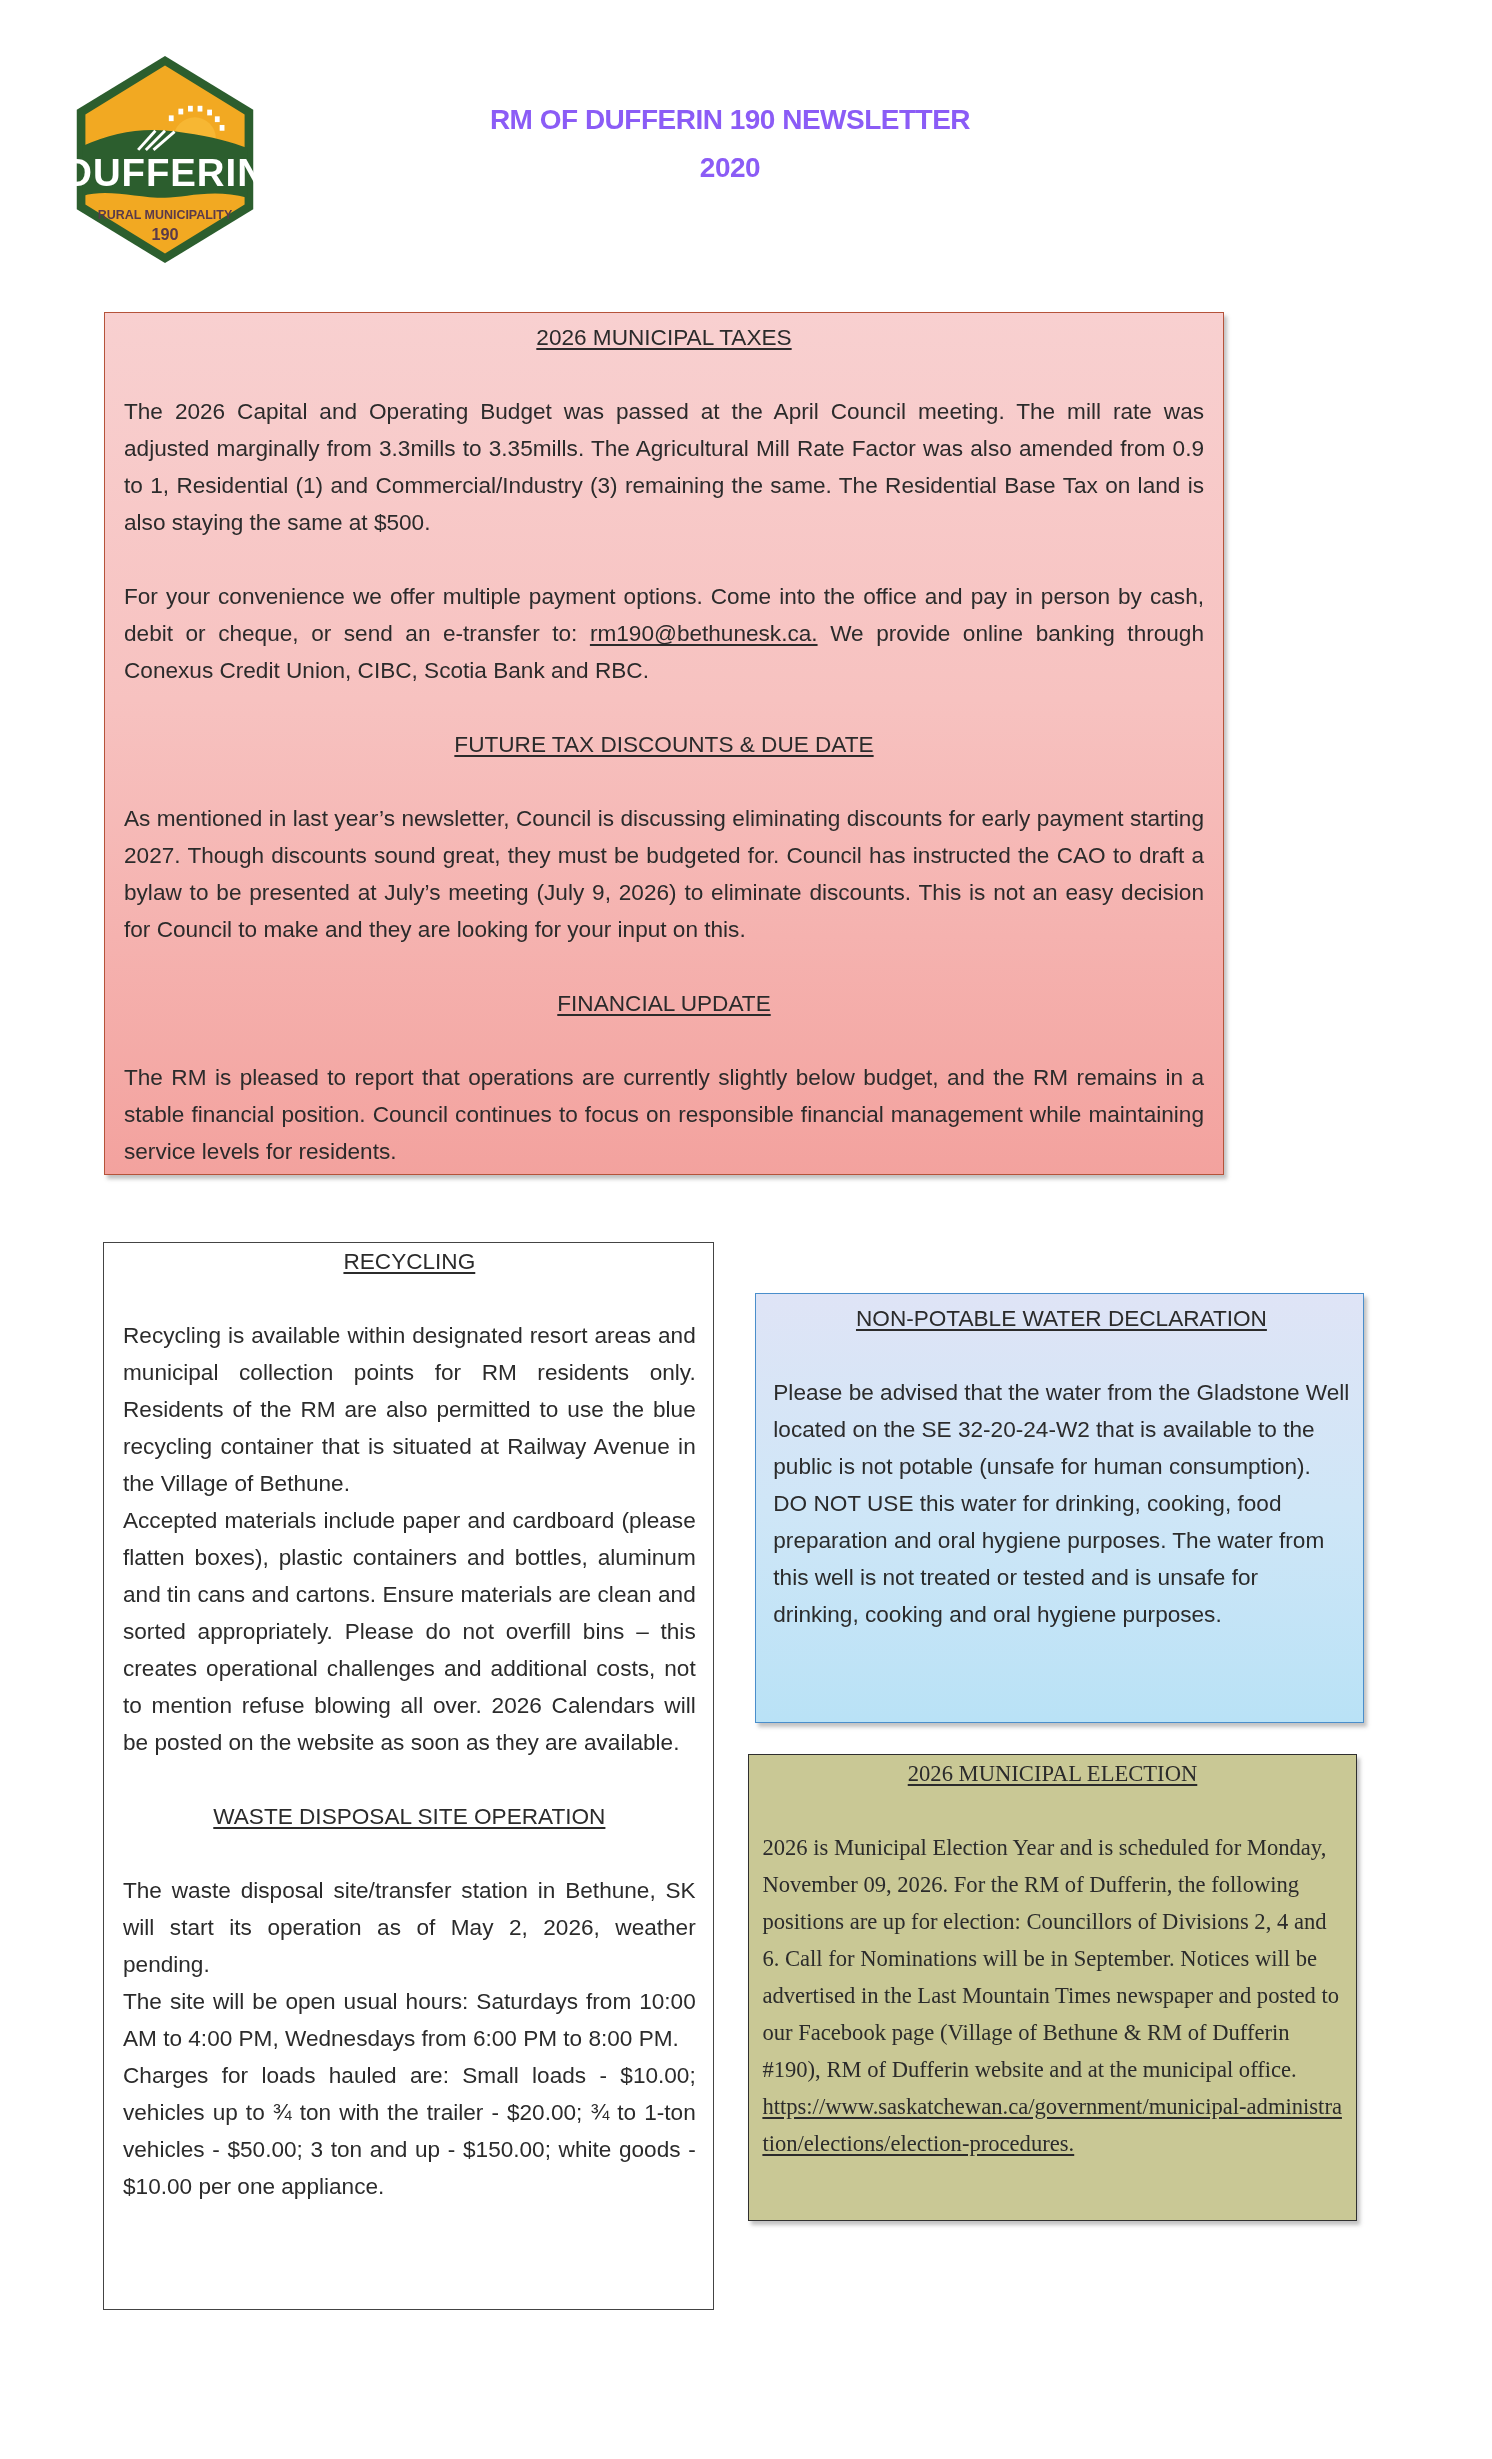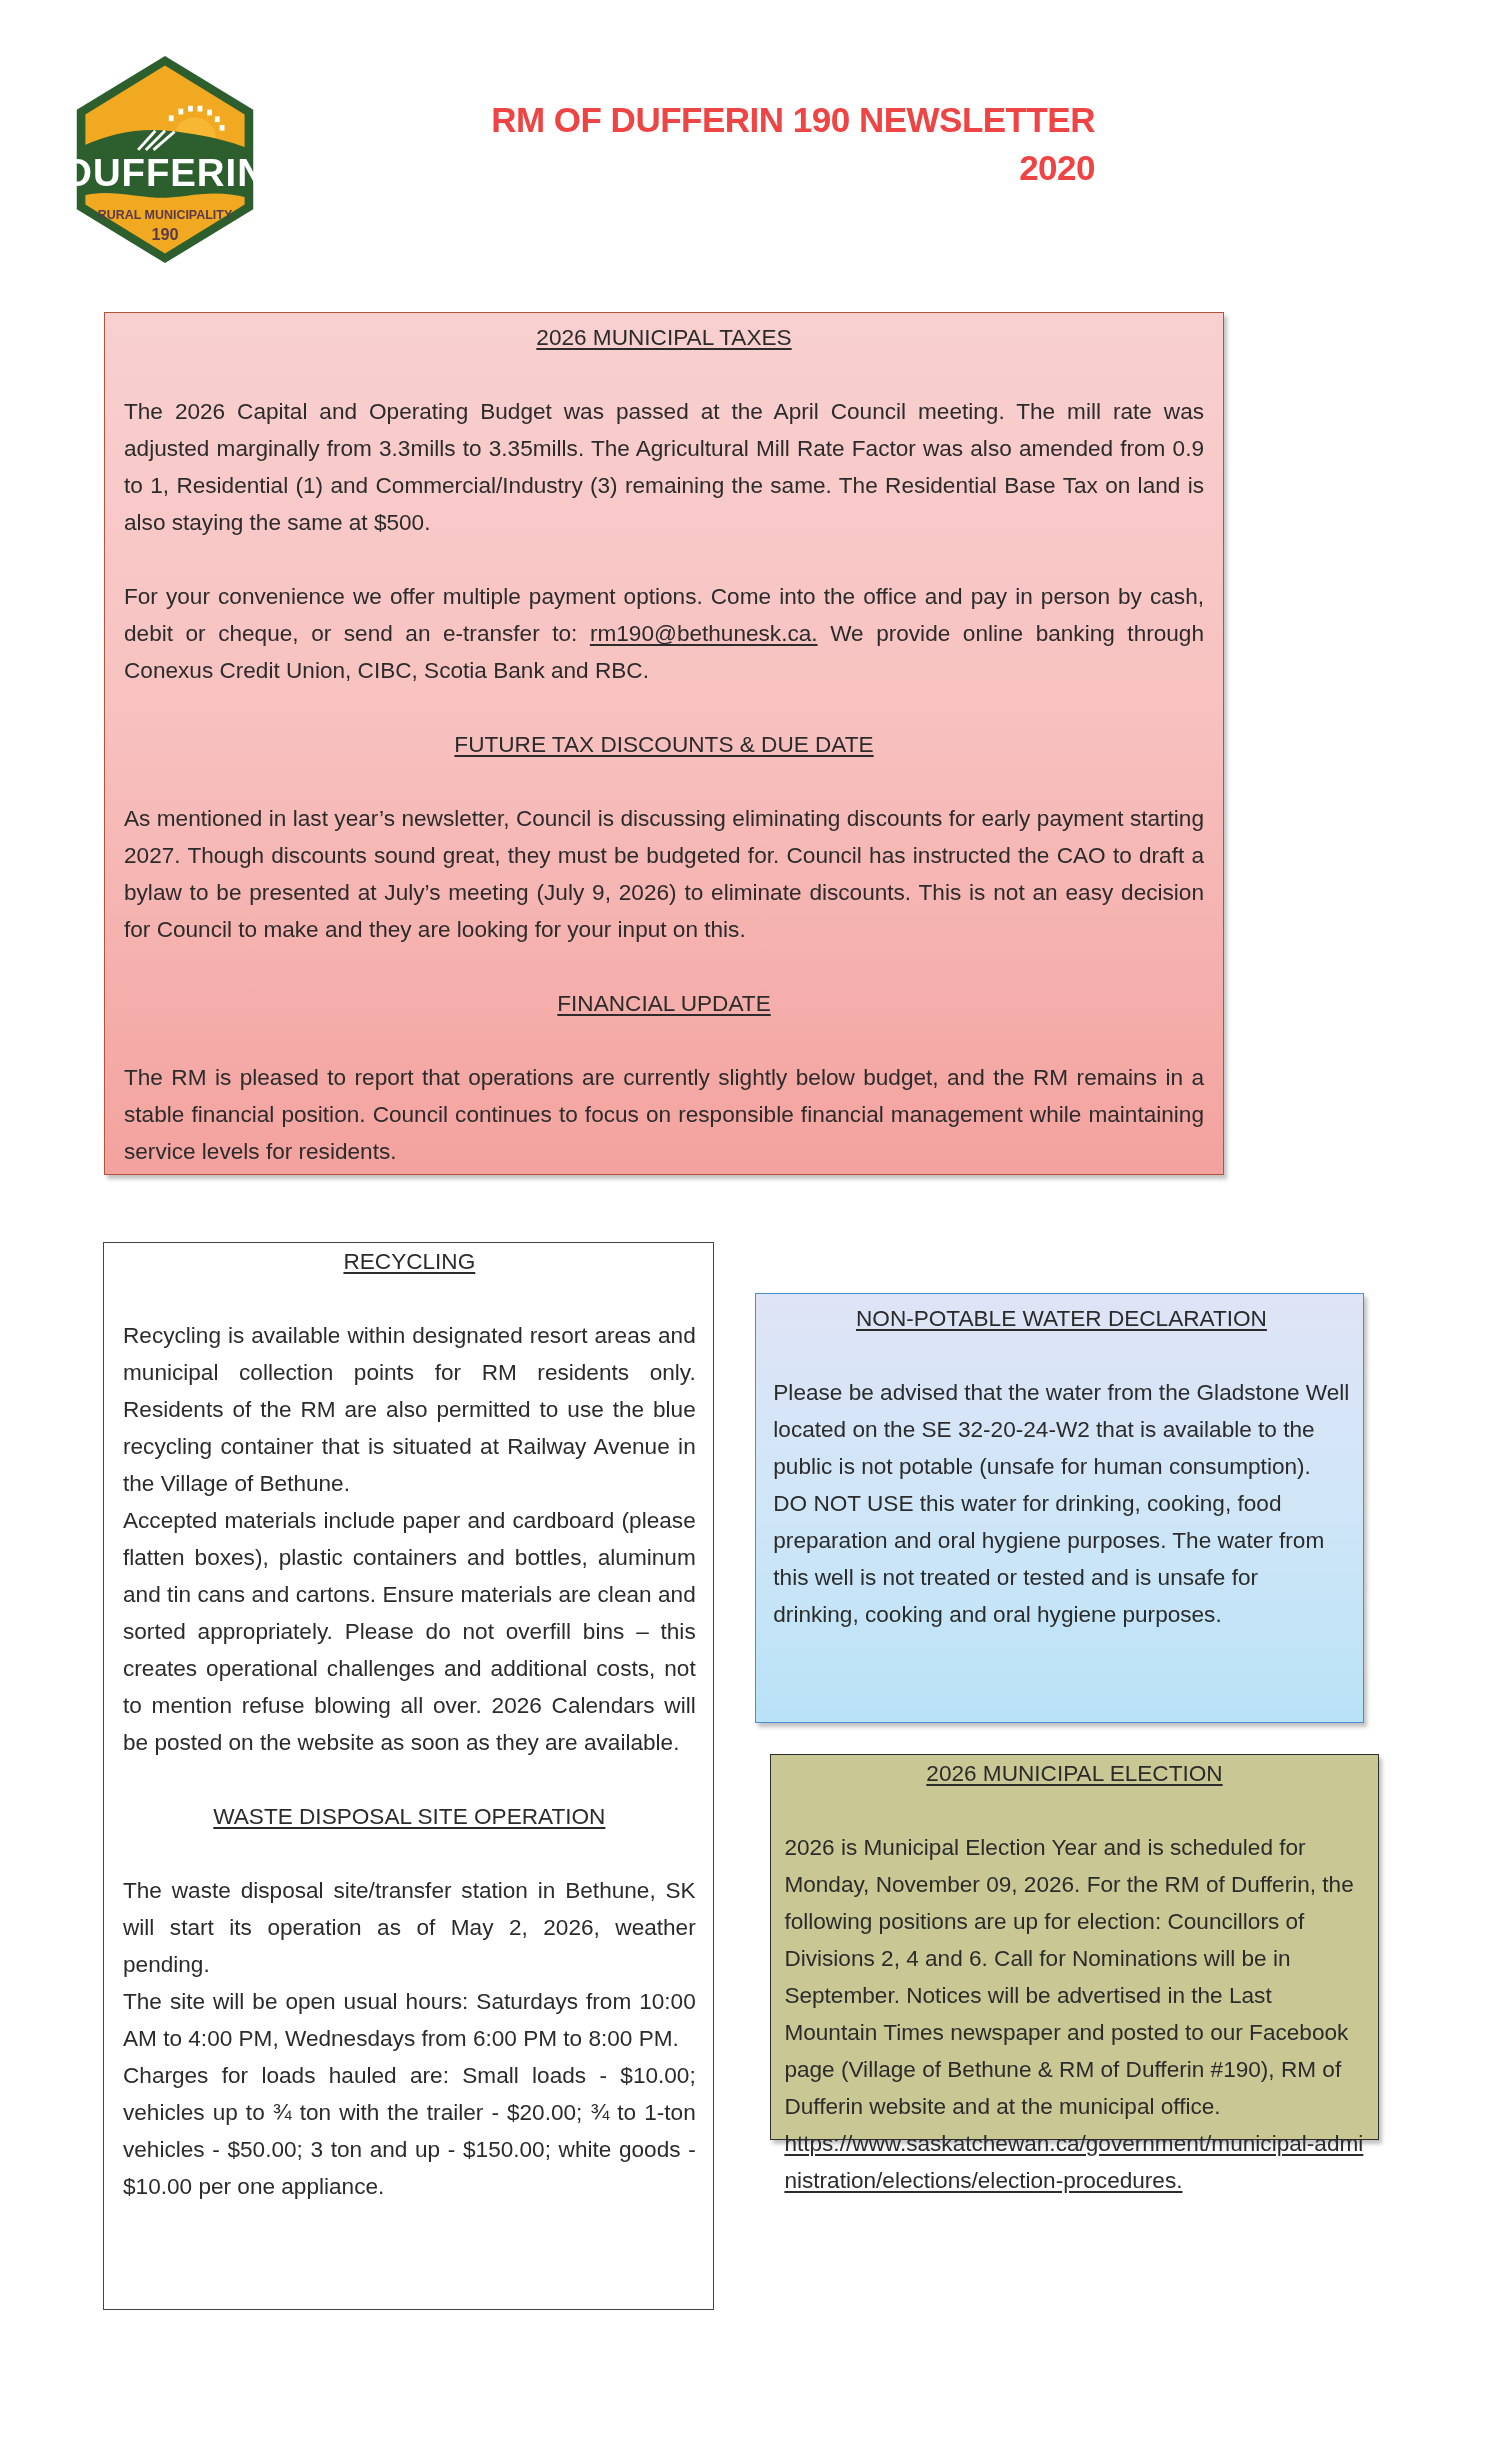--- a/index.html
+++ b/index.html
@@ -20,26 +20,26 @@
       left: 69px;
       top: 54px;
       width: 192px;
       height: 211px;
     }
     .title {
       position: absolute;
       left: 365px;
       top: 96px;
       width: 730px;
-      text-align: right;
+      text-align: center;
       font-family: "Liberation Sans", sans-serif;
       font-weight: bold;
-      font-size: 35px;
+      font-size: 28px;
       line-height: 48px;
-      color: #ef4444;
+      color: #8b5cf6;
       letter-spacing: -0.5px;
     }
     .box {
       position: absolute;
       box-sizing: border-box;
       font-size: 22.6px;
       line-height: 37px;
       color: #2b2b2b;
     }
     .box p {
@@ -77,28 +77,29 @@
       left: 755px;
       top: 1293px;
       width: 609px;
       height: 430px;
       border: 1.9px solid #4a8ecb;
       background: linear-gradient(to bottom, #dfe4f6 0%, #cfe6f7 50%, #b9e2f6 100%);
       box-shadow: 2.9px 3.8px 3.8px rgba(120,120,120,0.45);
       padding: 5.8px 13.4px 0 17.3px;
     }
     #election-box {
-      left: 770px;
+      left: 748px;
       top: 1754px;
       width: 609px;
-      height: 386px;
+      height: 467px;
       border: 1.9px solid #2f2f2f;
       background: #c9c895;
       box-shadow: 2.9px 3.8px 3.8px rgba(120,120,120,0.45);
       padding: 0 13.4px 0 13.4px;
+      font-family: Liberation Serif, serif;
     }
     .link {
       text-decoration: underline;
       text-underline-offset: 2.9px;
       color: #2b2b2b;
       margin-top: 10px;
     }
     .ragged { text-align: left; }
     .break-all { word-break: break-all; }
   </style>

